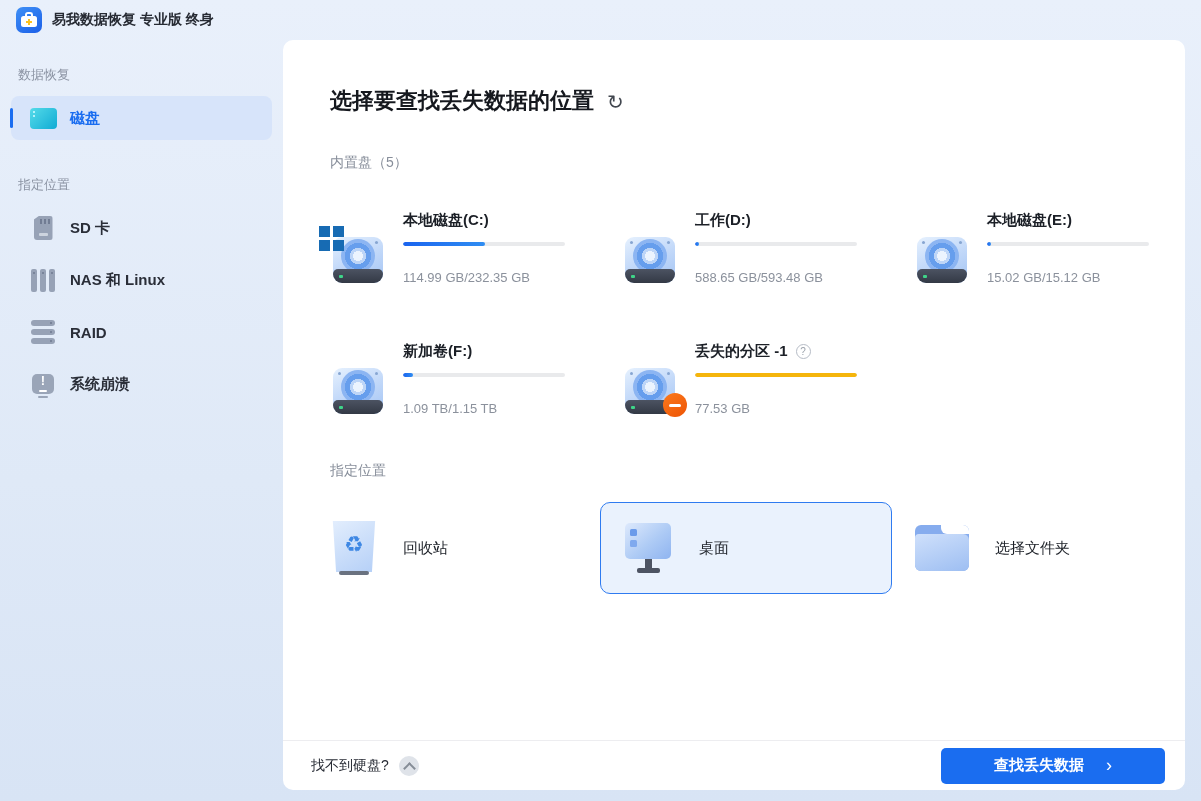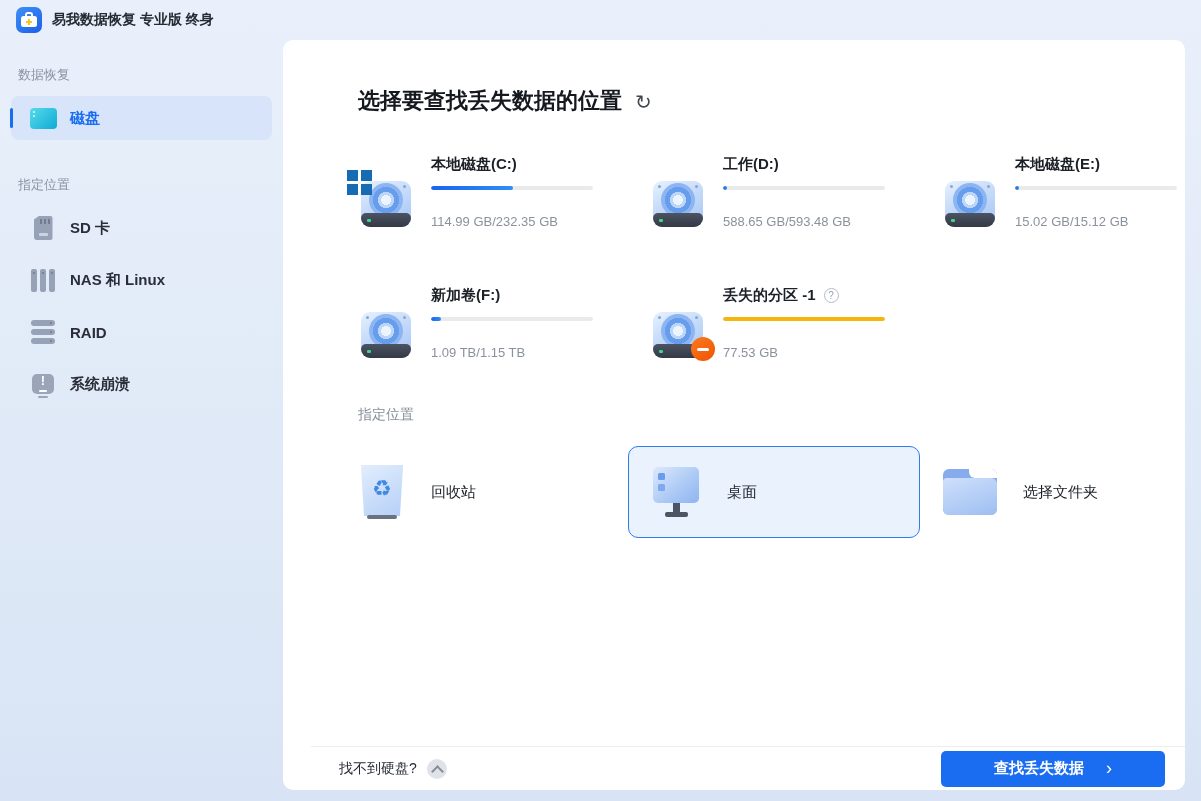--- a/index.html
+++ b/index.html
@@ -65,21 +65,21 @@
   .ic-raid { display:flex; flex-direction:column; gap:2.5px; }
   .ic-raid span { width:24px; height:6.5px; background:#97a2b6; border-radius:3px; position:relative; }
   .ic-raid span::after { content:""; position:absolute; right:3px; top:2px; width:2.5px; height:2.5px; border-radius:50%; background:#6f7a90; }
   .ic-crash { width:22px; height:20px; background:#9aa5b8; border-radius:5px; position:relative;
     color:#fff; font-weight:bold; font-size:13px; display:flex; align-items:flex-start; justify-content:center; }
   .ic-crash i { font-style:normal; line-height:14px; }
   .ic-crash::after { content:""; position:absolute; bottom:-4px; left:6px; width:10px; height:2.5px; background:#9aa5b8; border-radius:1px; }
   .ic-crash::before { content:""; position:absolute; bottom:2px; left:7px; width:8px; height:2px; background:#fff; border-radius:1px; }
   
   .main-card { flex:1; margin:0 16px 11px 0; background:#fff; border-radius:10px;
-    display:flex; flex-direction:column; overflow:hidden;padding-left:28px; }
+    display:flex; flex-direction:column; overflow:hidden; }
   .content { flex:1; padding:46px 40px 0 47px; }
   .page-title-row { display:flex; align-items:center; gap:13px; }
   .page-title { font-size:22px; font-weight:bold; color:#15181e; }
   .refresh { font-size:20px; color:#42474f; cursor:pointer; line-height:1; margin-top:2px; }
   .sub-label { color:#878e9a; font-size:14px; }
   .sub-label.drives { margin-top:38px; }
   .sub-label.locations { margin-top:46px; }
   .disk-grid { display:grid; grid-template-columns:292px 292px 292px; margin-top:26px; row-gap:44px; }
   .disk-item { display:flex; gap:17px; cursor:pointer;align-items:flex-end; }
   .disk-info { padding-top:13px; }
@@ -126,21 +126,21 @@
   .ic-desktop .sq1 { position:absolute; left:7px; top:6px; width:7px; height:7px; background:#6b9bea; border-radius:1.5px; }
   .ic-desktop .sq2 { position:absolute; left:7px; top:17px; width:7px; height:7px; background:#7fa9ee; border-radius:1.5px; }
   .ic-desktop .neck { position:absolute; left:22px; top:36px; width:7px; height:9px; background:#4d5463; }
   .ic-desktop .foot { position:absolute; left:14px; top:45px; width:23px; height:4.5px; background:#4d5463; border-radius:2px; }
   .ic-folder { width:54px; height:46px; position:relative; flex-shrink:0; }
   .ic-folder .f-back { position:absolute; inset:0; background:#86acee; border-radius:6px; }
   .ic-folder .f-notch { position:absolute; top:0; left:26px; right:0; height:9px; background:#fff; border-radius:0 6px 0 6px; }
   .ic-folder .f-front { position:absolute; left:0; right:0; top:9px; bottom:0; border-radius:4px 6px 6px 6px;
     background:linear-gradient(160deg,#cfe0fb 0%,#9dbef2 100%); }
   
-  .bottom-bar { height:44px; border-top:1px solid #ededf0; display:flex; align-items:center; padding:0 20px 0 28px; }
+  .bottom-bar { height:50px; border-top:1px solid #ededf0; display:flex; align-items:center; padding:0 20px 0 28px; }
   .help-text { font-size:14px; color:#262a33; }
   .up-circle { margin-left:10px; width:20px; height:20px; border-radius:50%; background:#dfe3e9; position:relative; cursor:pointer; }
   .up-circle::after { content:""; position:absolute; left:6px; top:8px; width:7px; height:7px;
     border-top:2px solid #868d97; border-left:2px solid #868d97; transform:rotate(45deg); }
   .scan-btn { margin-left:auto; width:224px; height:36px; border:none; border-radius:5px; background:#1a6df0;
     color:#fff; font-size:15px; font-weight:bold; font-family:inherit;
     display:flex; align-items:center; justify-content:center; gap:22px; cursor:pointer; }
   .scan-btn .arr { font-size:18px; font-weight:normal; line-height:1; margin-top:-2px; }
 </style>
 </head>
@@ -201,20 +201,21 @@
     </div>
   </div>
 
   <div class="main-card">
     <div class="content">
       <div class="page-title-row">
         <div class="page-title">选择要查找丢失数据的位置</div>
         <div class="refresh">↻</div>
       </div>
 
+      <div class="sub-label drives">内置盘（5）</div>
 
       <div class="disk-grid">
         <div class="disk-item">
           <div class="hdd">
             <div class="hdd-body"></div>
               <div class="hdd-disc"></div>
               <div class="hdd-bottom"></div>
               <div class="hdd-led"></div>
             <div class="win-logo">
                 <b></b>

